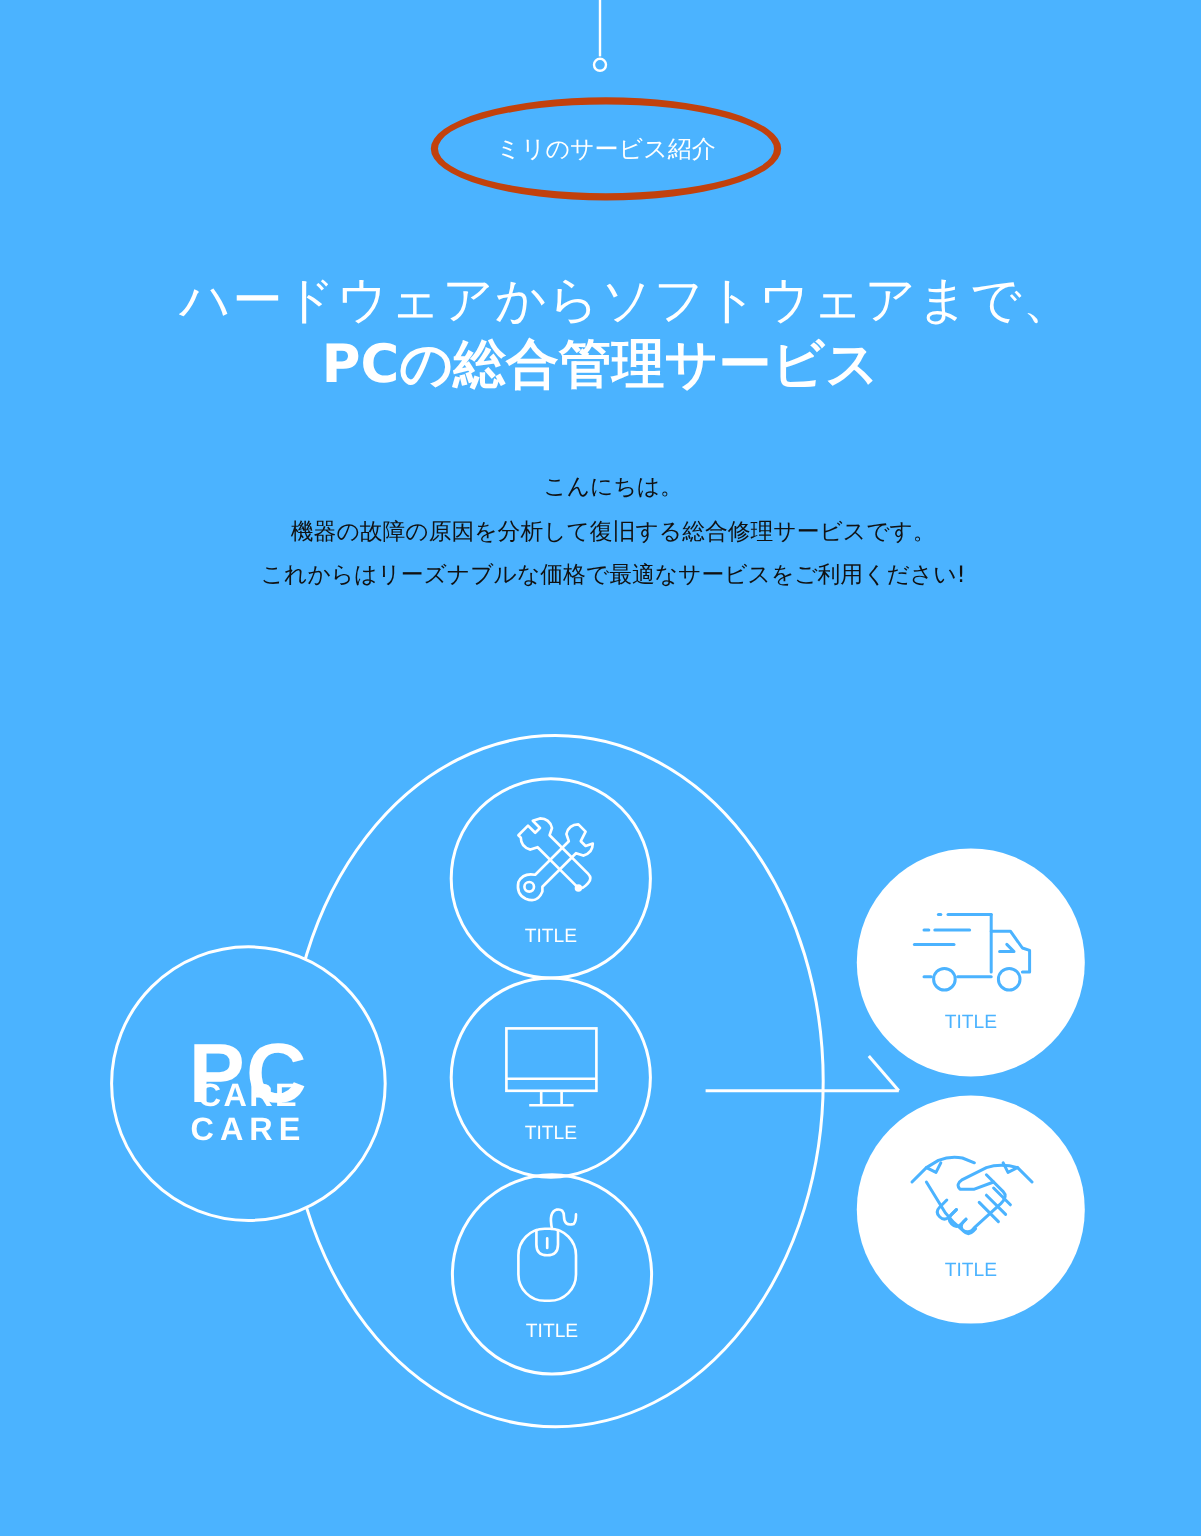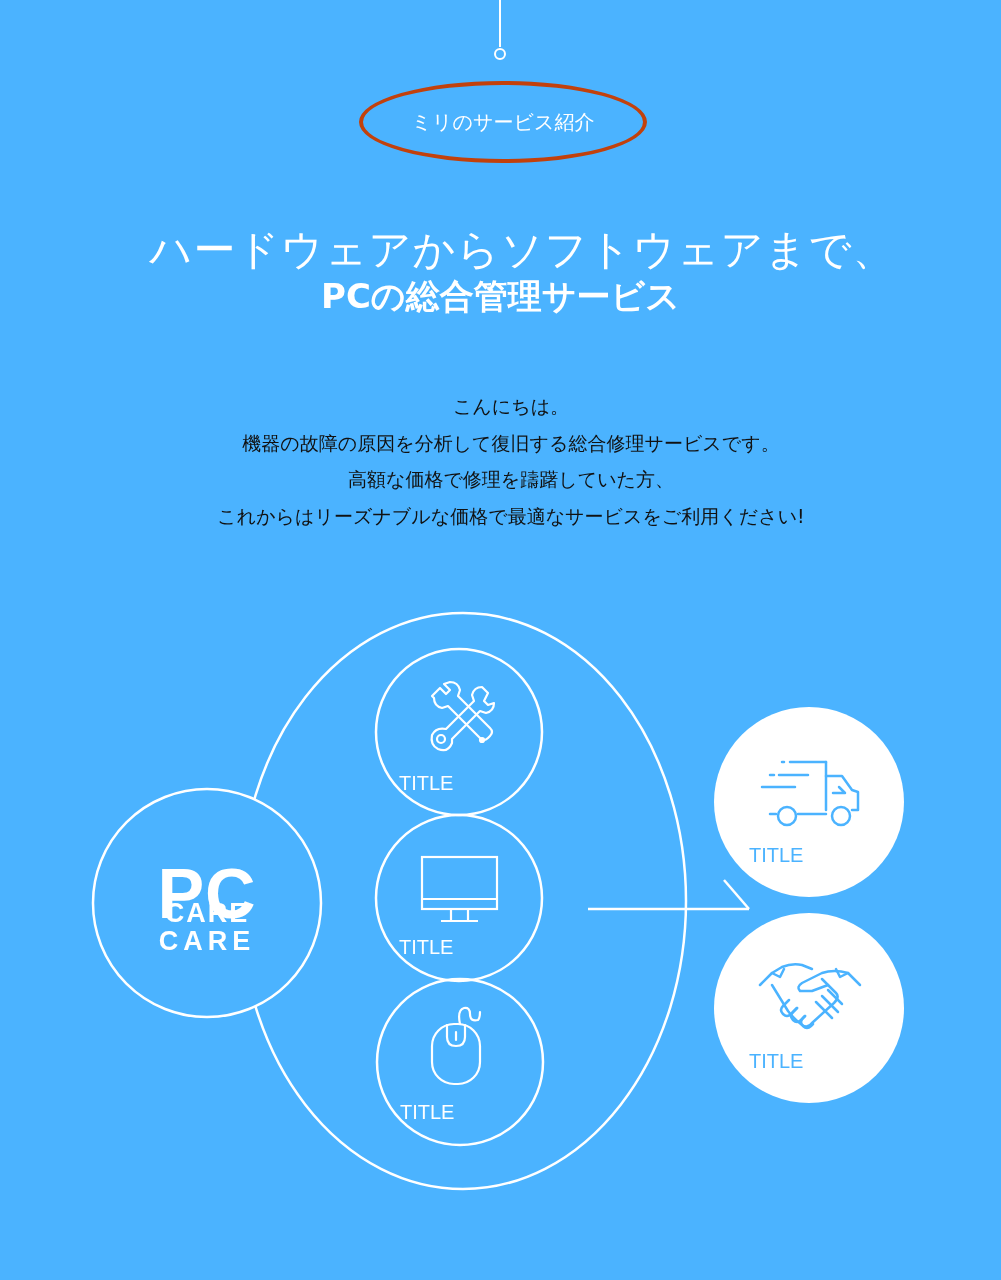--- a/index.html
+++ b/index.html
@@ -8,41 +8,41 @@
       background: #4bb3ff;
       position: relative; overflow: hidden;
       font-family: "DejaVu Sans", "Liberation Sans", sans-serif;
       color: #ffffff;
     }
     .abs { position: absolute; }
     #top-line { left: 499px; top: 0; width: 2px; height: 47px; background: #fff; }
     #top-dot { left: 494px; top: 48px; width: 8px; height: 8px; border: 2px solid #fff; border-radius: 50%; }
     #pill {
       left: 359px; top: 81px; width: 280px; height: 74px;
-      border: 4px solid #c2410c; border-radius: 50%;
+      border: 6px solid #c2410c; border-radius: 50%;
       display: flex; align-items: center; justify-content: center;
       font-size: 20px; letter-spacing: 0px;
     }
     #headline-1 {
       left: 0; width: 1001px; top: 222px; text-align: center;
       font-size: 42px; font-weight: 300; letter-spacing: 1px; margin-left: 22px;
     }
     #headline-2 {
       left: 0; width: 1001px; top: 274px; text-align: center;
-      font-size: 34px; font-weight: bold;
+      font-size: 44px; font-weight: bold;
     }
     #intro {
       left: 0; width: 1001px; top: 388px; text-align: center;
       font-size: 19px; line-height: 36.5px; color: #111;
     }
     #intro div { white-space: nowrap; padding-left: 21px; }
     svg#diagram { position: absolute; left: 0; top: 0; }
     .circle-label {
-      position: absolute; width: 120px; text-align: left;
-      font-size: 20px; font-family: "Liberation Sans", sans-serif;
+      position: absolute; width: 120px; text-align: center;
+      font-size: 16px; font-family: "Liberation Sans", sans-serif;
     }
     .pc-logo { position: absolute; text-align: center; font-family: "Liberation Sans", sans-serif; font-weight: bold; color:#fff; }
     #pc-big { left: 147px; top: 826px; width: 120px; font-size: 70px; line-height: 72px; letter-spacing: 1px; margin-top: 32px; }
     #pc-total { left: 147px; top: 898px; width: 120px; font-size: 27px; line-height: 30px; letter-spacing: 2px; }
     #pc-care { left: 147px; top: 926px; width: 120px; font-size: 27px; line-height: 30px; letter-spacing: 5px; }
   </style>
 </head>
 <body>
 
 <div id="top-line" class="abs"></div>
@@ -51,21 +51,20 @@
 <div id="pill" class="abs">
   <span>ミリのサービス紹介</span>
 </div>
 
 <div id="headline-1" class="abs">ハードウェアからソフトウェアまで、</div>
 <div id="headline-2" class="abs">PCの総合管理サービス</div>
 
 <div id="intro" class="abs">
   <div>こんにちは。</div>
   <div>機器の故障の原因を分析して復旧する総合修理サービスです。</div>
-  <div>高額な価格で修理を躊躇していた方、</div>
   <div>これからはリーズナブルな価格で最適なサービスをご利用ください!</div>
 </div>
 
 <svg id="diagram" width="1001" height="1280" viewBox="0 0 1001 1280">
 
   <ellipse cx="463" cy="901" rx="223" ry="288" fill="none" stroke="#fff" stroke-width="2.5"></ellipse>
 
   <circle cx="207" cy="903" r="114" fill="#4bb3ff" stroke="#fff" stroke-width="2.5"></circle>
 
   <circle cx="459" cy="732" r="83" fill="none" stroke="#fff" stroke-width="2.5"></circle>

